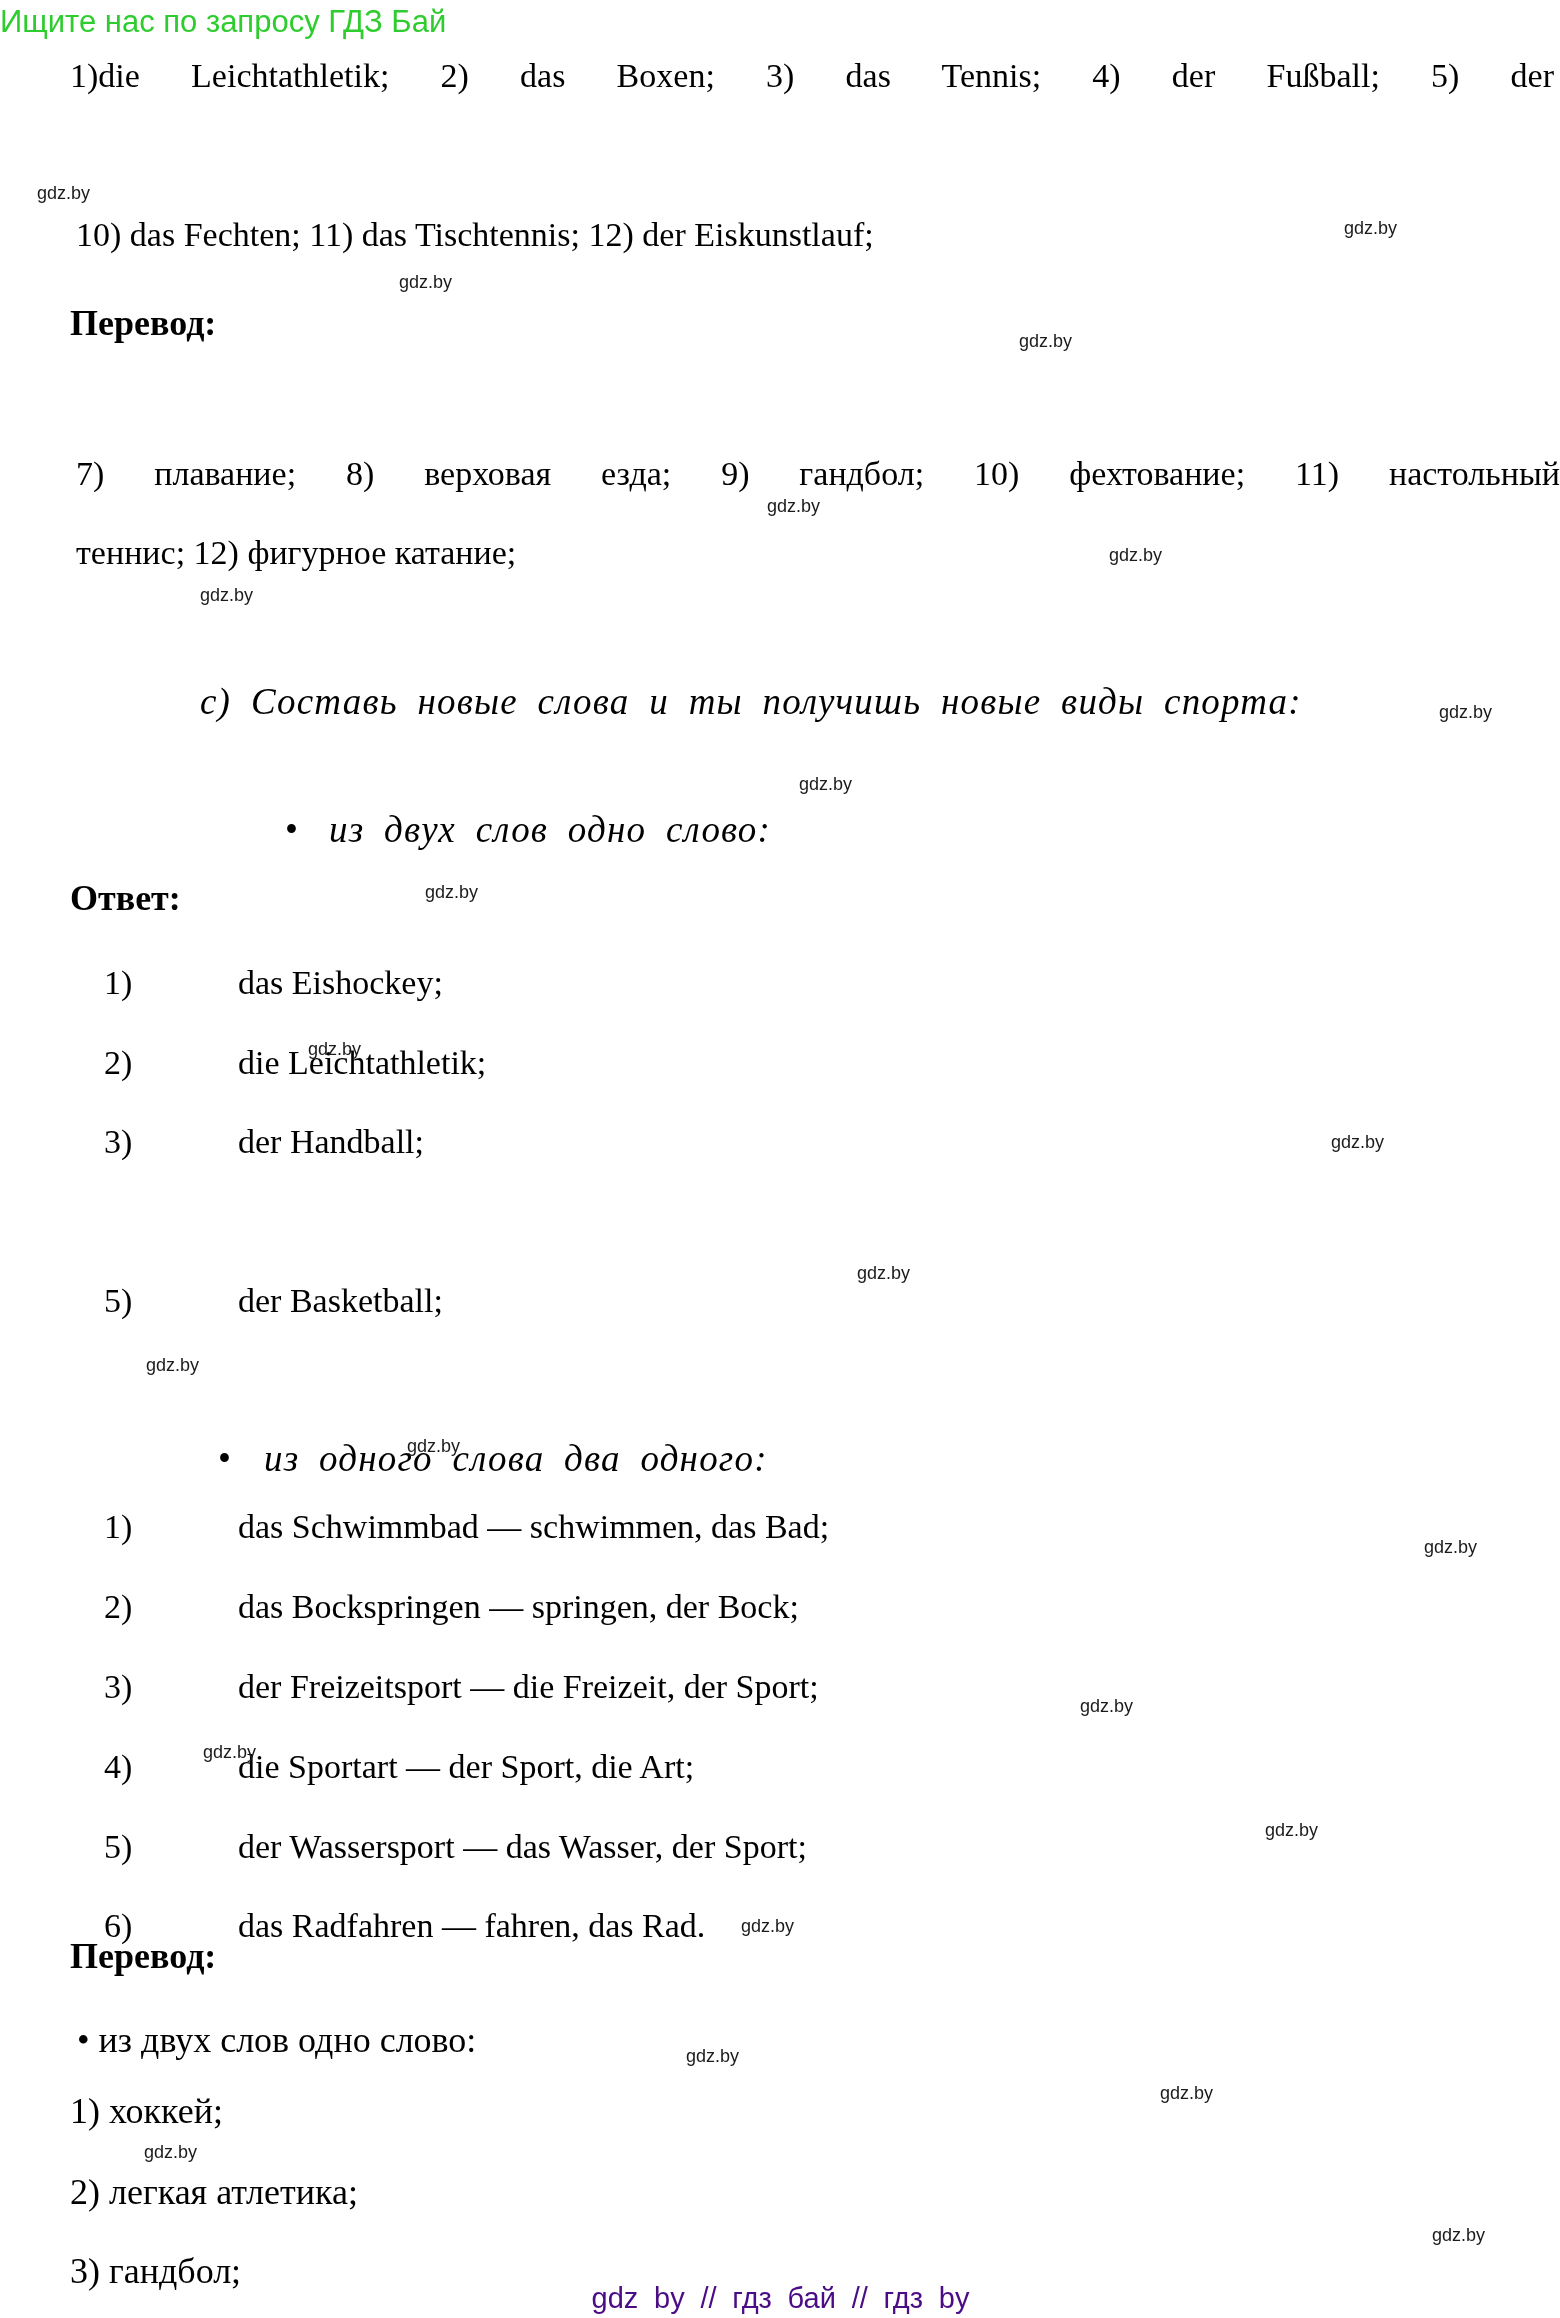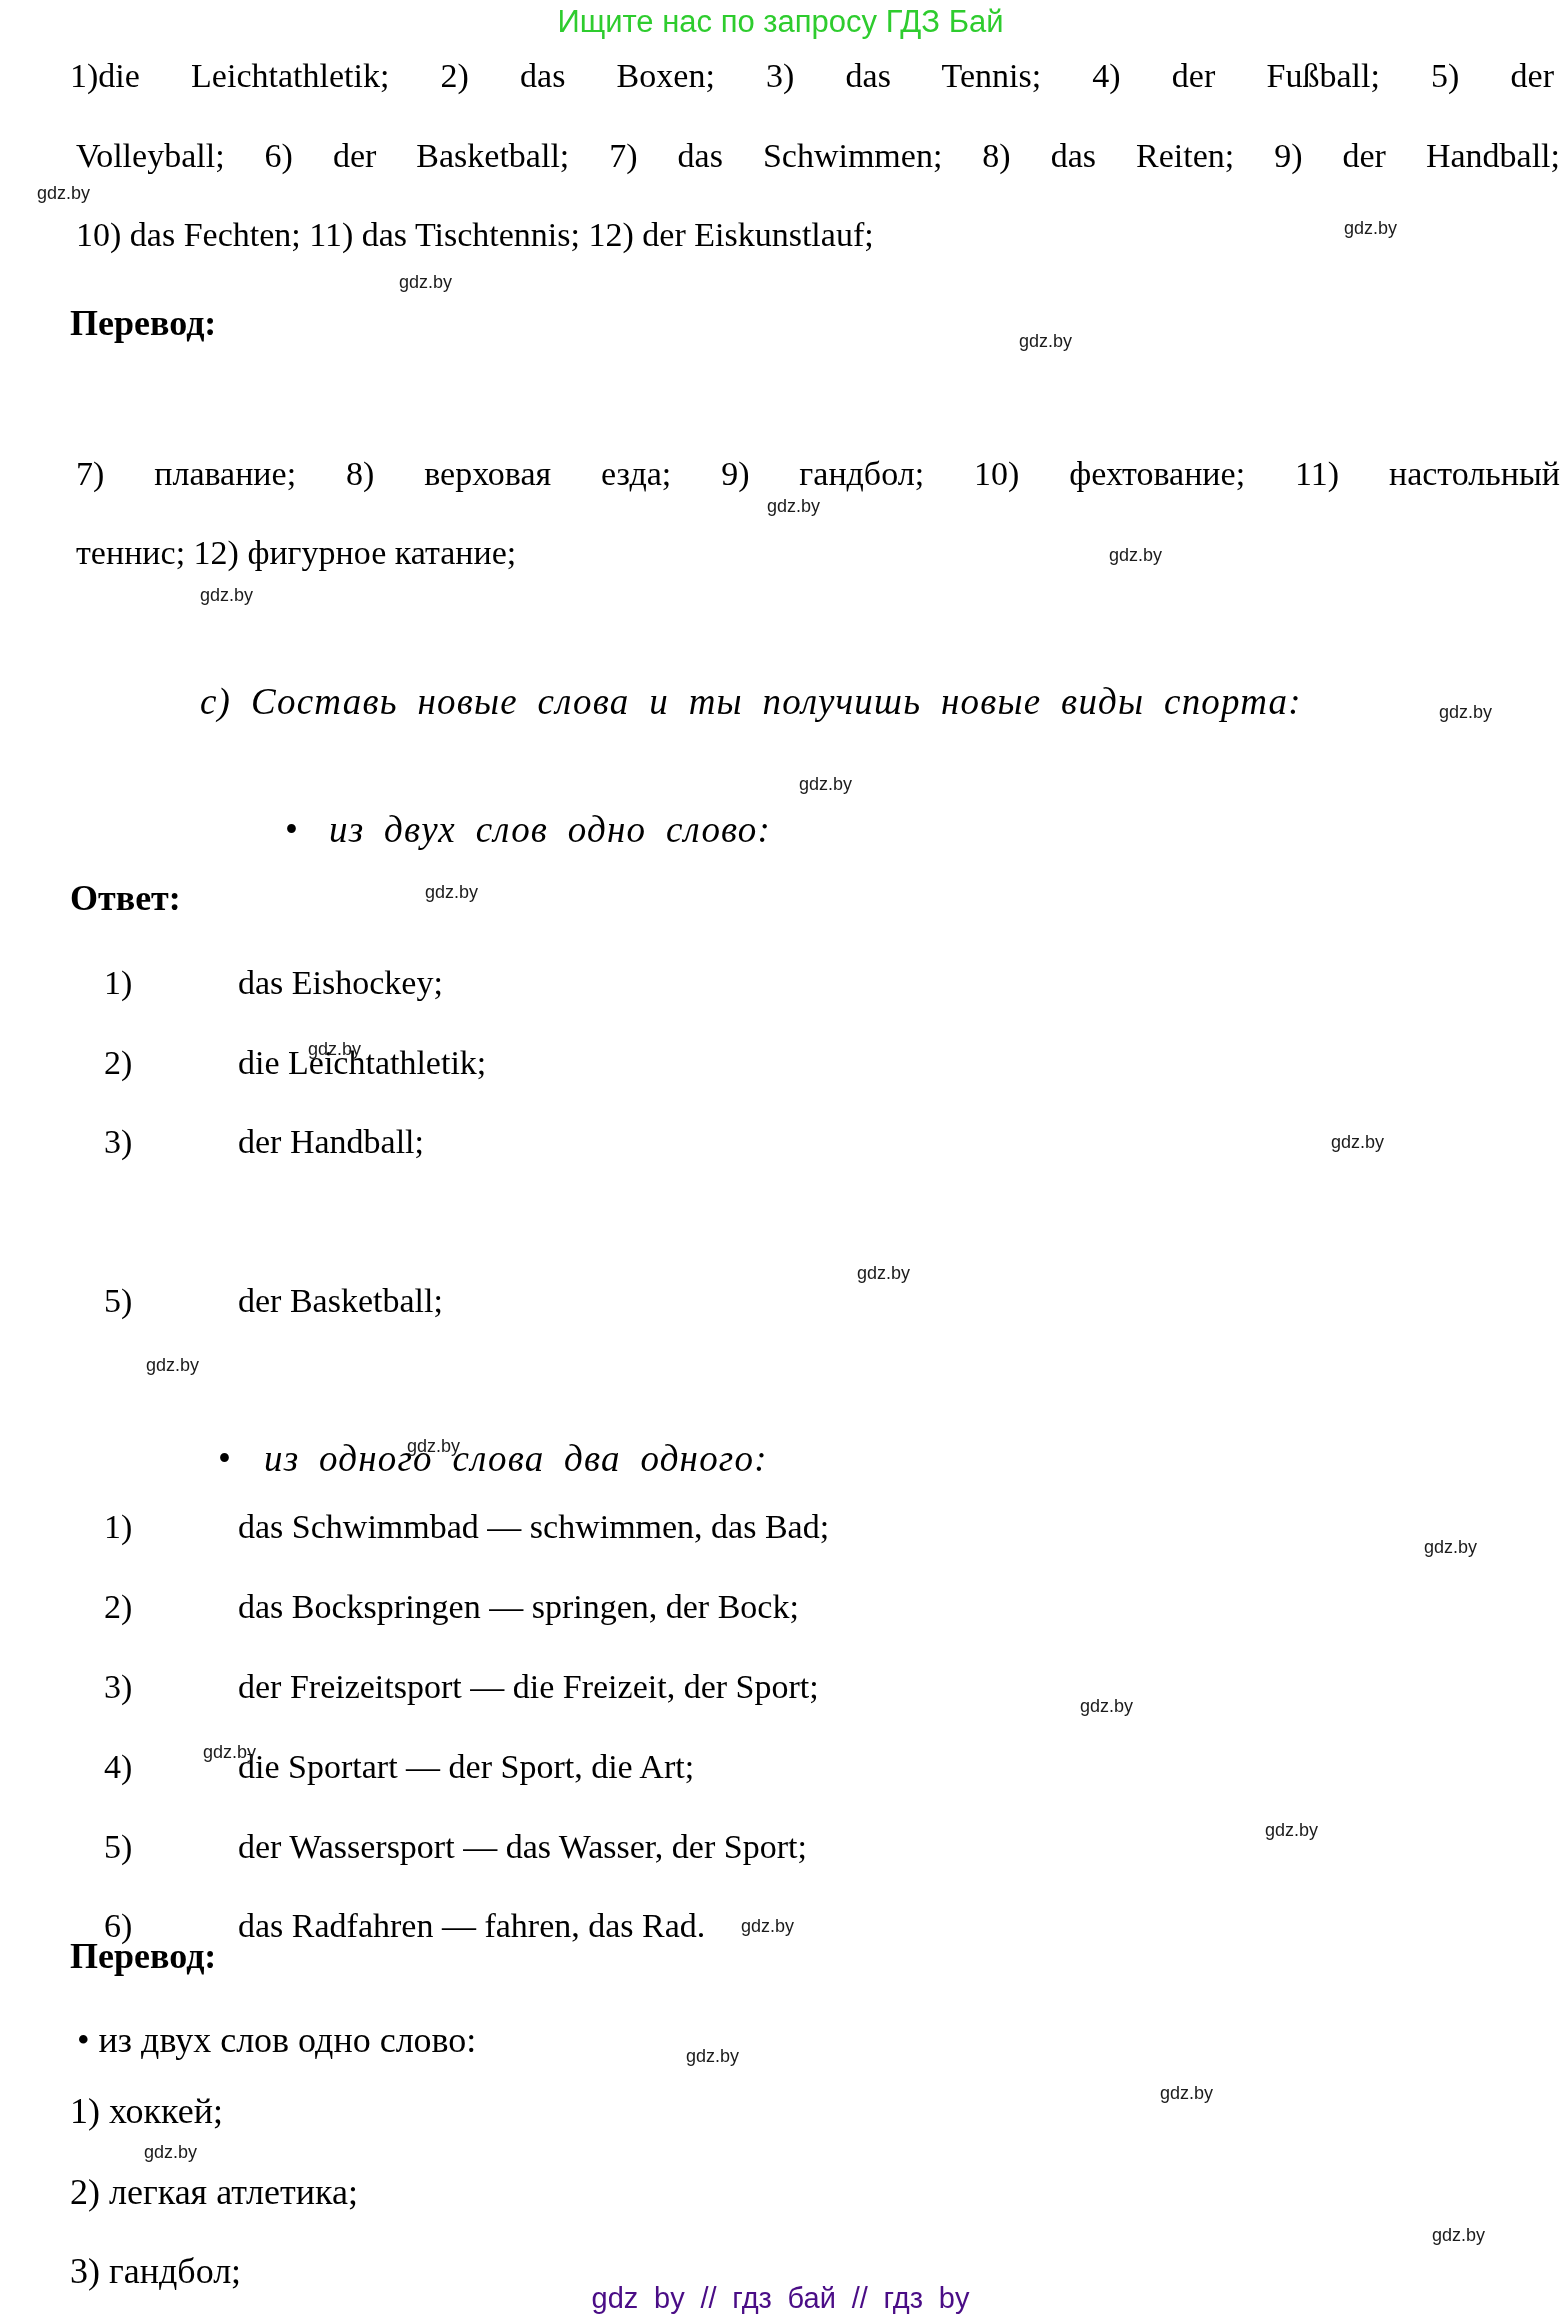--- a/index.html
+++ b/index.html
@@ -43,21 +43,20 @@
   .g2{margin-right:33px;}
   .num{
     display:inline-block;
     width:134px;
   }
   .listc{font-size:36px;}
   .promo{
     position:absolute;
     top:3.1px;left:0;
     width:100%;
-    text-align:center;
     font:31px/1.2 "Liberation Sans", sans-serif;
     color:var(--promo-green,#2ecc2e);
   }
   .footer{
     position:absolute;
     top:2281px;left:0;
     width:100%;
     text-align:center;
     font:29px/1.2 "Liberation Sans", sans-serif;
     color:var(--footer-purple,#4a0d86);
@@ -71,21 +70,20 @@
   }
 </style>
 </head>
 <body>
 
 <div id="page">
 
   <div class="promo">Ищите нас по запросу ГДЗ Бай</div>
 
   <div class="line just" style="top:56px;left:33px">1)die Leichtathletik; 2) das Boxen; 3) das Tennis; 4) der Fußball; 5) der</div>
-  <div class="line just" style="top:136px;left:39px">Volleyball; 6) der Basketball; 7) das Schwimmen; 8) das Reiten; 9) der Handball;</div>
   <div class="line" style="top:215px;left:39px">10) das Fechten; 11) das Tischtennis; 12) der Eiskunstlauf;</div>
 
   <div class="line heading" style="top:302px;left:33px">Перевод:</div>
 
   <div class="line just" style="top:454px;left:39px">7) плавание; 8) верховая езда; 9) гандбол; 10) фехтование; 11) настольный</div>
   <div class="line" style="top:533px;left:39px">теннис; 12) фигурное катание;</div>
 
   <div class="line ital" style="top:680px;left:163px">c) Составь новые слова и ты получишь новые виды спорта:</div>
 
   <div class="line ital" style="top:764px;left:169px">

